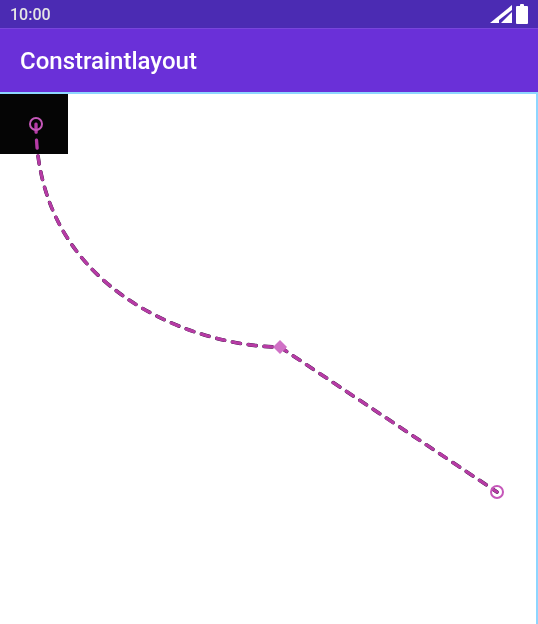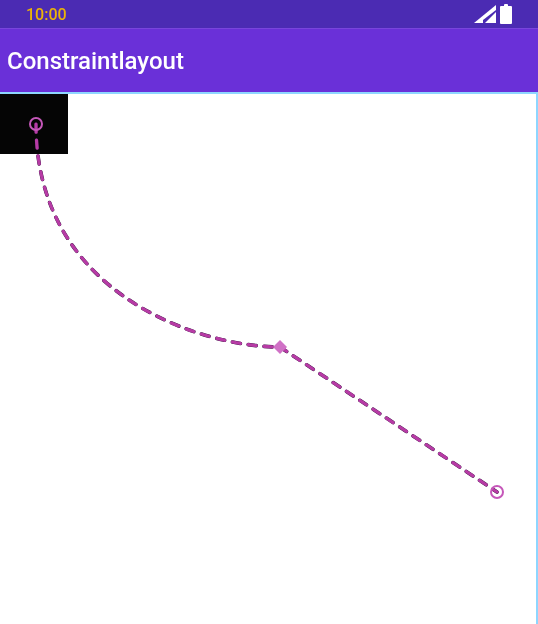--- a/index.html
+++ b/index.html
@@ -1,38 +1,38 @@
 <!DOCTYPE html>
 <html><head>
   <meta charset="utf-8">
   <style>
     * { margin: 0; padding: 0; box-sizing: border-box; }
     html, body { width: 538px; height: 624px; font-family: Roboto, "Helvetica Neue", Arial, sans-serif; overflow: hidden; }
 
     .status-bar {
       height: 28px;
       background: #4B2BB3;
-      color: #eab308;
+      color: #e5e5e5;
       display: flex;
       align-items: center;
       justify-content: space-between;
-      padding: 0 26px;
+      padding: 0 10px;
       font-size: 16px;
       font-weight: 500;
     }
     .status-right { display: flex; align-items: center; gap: 4px; }
     .status-right svg { display: block; }
 
     .app-bar {
       height: 64px;
       background: #6A30D8;
       border-top: 1px solid rgba(255,255,255,0.1);
       display: flex;
       align-items: center;
-      padding-left: 7px;
+      padding-left: 20px;
     }
     .app-bar-title {
       color: #fff;
       font-size: 24px;
       font-weight: 500;
     }
 
     .canvas-area {
       position: relative;
       width: 538px;

